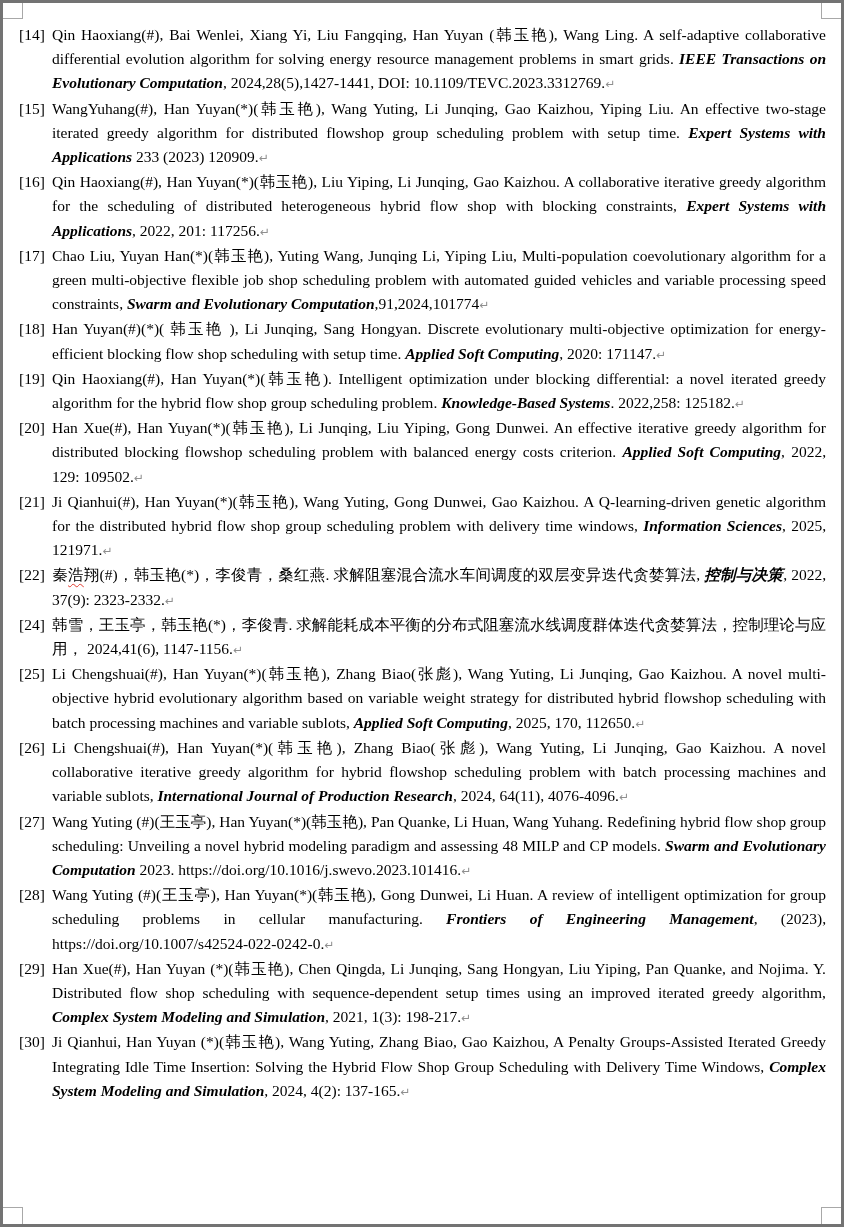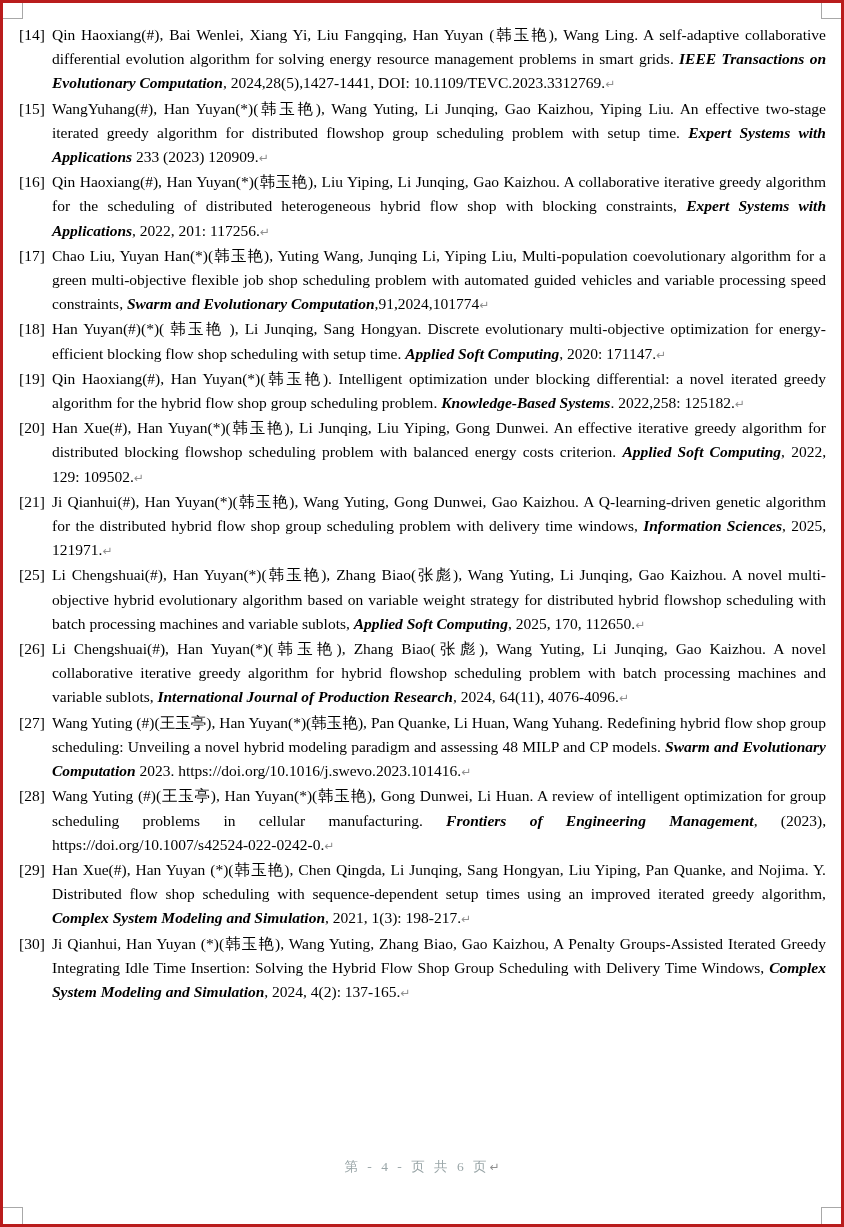--- a/index.html
+++ b/index.html
@@ -1,20 +1,20 @@
 <!DOCTYPE html>
 <html><head>
 <meta charset="utf-8">
 <style>
   html,body { margin:0; padding:0; background:#ffffff; }
   .page {
     position:relative;
     width:844px; height:1227px;
     box-sizing:border-box;
-    border:3px solid #b91c1c;
+    border:3px solid #737373;
     background:#ffffff;
     font-family:"Liberation Serif","DejaVu Serif",serif;
     color:#000000;
     overflow:hidden;
   }
   .corner {
     position:absolute;
     width:21px; height:17px;
     border:1px solid #a8a8a8;
     background:#ffffff;
@@ -69,24 +69,23 @@
 
   <div class="content">
       <div class="ref"><span class="num">[14]</span><span class="seg-n">Qin Haoxiang(#), Bai Wenlei, Xiang Yi, Liu Fangqing, Han Yuyan (韩玉艳), Wang Ling. A self-adaptive collaborative differential evolution algorithm for solving energy resource management problems in smart grids. </span><span class="seg-j">IEEE Transactions on Evolutionary Computation</span><span class="seg-n">, 2024,28(5),1427-1441, DOI: 10.1109/TEVC.2023.3312769.</span><span class="pmark">↵</span></div>
       <div class="ref"><span class="num">[15]</span><span class="seg-n">WangYuhang(#), Han Yuyan(*)(韩玉艳), Wang Yuting, Li Junqing, Gao Kaizhou, Yiping Liu. An effective two-stage iterated greedy algorithm for distributed flowshop group scheduling problem with setup time. </span><span class="seg-j">Expert Systems with Applications</span><span class="seg-n"> 233 (2023) 120909.</span><span class="pmark">↵</span></div>
       <div class="ref"><span class="num">[16]</span><span class="seg-n">Qin Haoxiang(#), Han Yuyan(*)(韩玉艳), Liu Yiping, Li Junqing, Gao Kaizhou. A collaborative iterative greedy algorithm for the scheduling of distributed heterogeneous hybrid flow shop with blocking constraints, </span><span class="seg-j">Expert Systems with Applications</span><span class="seg-n">, 2022, 201: 117256.</span><span class="pmark">↵</span></div>
       <div class="ref"><span class="num">[17]</span><span class="seg-n">Chao Liu, Yuyan Han(*)(韩玉艳), Yuting Wang, Junqing Li, Yiping Liu, Multi-population coevolutionary algorithm for a green multi-objective flexible job shop scheduling problem with automated guided vehicles and variable processing speed constraints, </span><span class="seg-j">Swarm and Evolutionary Computation</span><span class="seg-n">,91,2024,101774</span><span class="pmark">↵</span></div>
       <div class="ref"><span class="num">[18]</span><span class="seg-n">Han Yuyan(#)(*)( 韩玉艳 ), Li Junqing, Sang Hongyan. Discrete evolutionary multi-objective optimization for energy-efficient blocking flow shop scheduling with setup time. </span><span class="seg-j">Applied Soft Computing</span><span class="seg-n">, 2020: 171147.</span><span class="pmark">↵</span></div>
       <div class="ref"><span class="num">[19]</span><span class="seg-n">Qin Haoxiang(#), Han Yuyan(*)(韩玉艳). Intelligent optimization under blocking differential: a novel iterated greedy algorithm for the hybrid flow shop group scheduling problem. </span><span class="seg-j">Knowledge-Based Systems</span><span class="seg-n">. 2022,258: 125182.</span><span class="pmark">↵</span></div>
       <div class="ref"><span class="num">[20]</span><span class="seg-n">Han Xue(#), Han Yuyan(*)(韩玉艳), Li Junqing, Liu Yiping, Gong Dunwei. An effective iterative greedy algorithm for distributed blocking flowshop scheduling problem with balanced energy costs criterion. </span><span class="seg-j">Applied Soft Computing</span><span class="seg-n">, 2022, 129: 109502.</span><span class="pmark">↵</span></div>
       <div class="ref"><span class="num">[21]</span><span class="seg-n">Ji Qianhui(#), Han Yuyan(*)(韩玉艳), Wang Yuting, Gong Dunwei, Gao Kaizhou. A Q-learning-driven genetic algorithm for the distributed hybrid flow shop group scheduling problem with delivery time windows, </span><span class="seg-j">Information Sciences</span><span class="seg-n">, 2025, 121971.</span><span class="pmark">↵</span></div>
+      <div class="ref"><span class="num">[22]</span><span class="seg-n">秦</span><span class="seg-sp">浩</span><span class="seg-n">翔(#)，韩玉艳(*)，李俊青，桑红燕. 求解阻塞混合流水车间调度的双层变异迭代贪婪算法, </span><span class="seg-j">控制与决策</span><span class="seg-n">, 2022, 37(9): 2323-2332.</span><span class="pmark">↵</span></div>
+      <div class="ref"><span class="num">[24]</span><span class="seg-n">韩雪，王玉亭，韩玉艳(*)，李俊青. 求解能耗成本平衡的分布式阻塞流水线调度群体迭代贪婪算法，控制理论与应用，  2024,41(6), 1147-1156.</span><span class="pmark">↵</span></div>
       <div class="ref"><span class="num">[25]</span><span class="seg-n">Li Chengshuai(#), Han Yuyan(*)(韩玉艳), Zhang Biao(张彪), Wang Yuting, Li Junqing, Gao Kaizhou. A novel multi-objective hybrid evolutionary algorithm based on variable weight strategy for distributed hybrid flowshop scheduling with batch processing machines and variable sublots, </span><span class="seg-j">Applied Soft Computing</span><span class="seg-n">, 2025, 170, 112650.</span><span class="pmark">↵</span></div>
       <div class="ref"><span class="num">[26]</span><span class="seg-n">Li Chengshuai(#), Han Yuyan(*)(韩玉艳), Zhang Biao(张彪), Wang Yuting, Li Junqing, Gao Kaizhou. A novel collaborative iterative greedy algorithm for hybrid flowshop scheduling problem with batch processing machines and variable sublots, </span><span class="seg-j">International Journal of Production Research</span><span class="seg-n">, 2024, 64(11), 4076-4096.</span><span class="pmark">↵</span></div>
       <div class="ref"><span class="num">[27]</span><span class="seg-n">Wang Yuting (#)(王玉亭), Han Yuyan(*)(韩玉艳), Pan Quanke, Li Huan, Wang Yuhang. Redefining hybrid flow shop group scheduling: Unveiling a novel hybrid modeling paradigm and assessing 48 MILP and CP models. </span><span class="seg-j">Swarm and Evolutionary Computation</span><span class="seg-n"> 2023. https://doi.org/10.1016/j.swevo.2023.101416.</span><span class="pmark">↵</span></div>
       <div class="ref"><span class="num">[28]</span><span class="seg-n">Wang Yuting (#)(王玉亭), Han Yuyan(*)(韩玉艳), Gong Dunwei, Li Huan. A review of intelligent optimization for group scheduling problems in cellular manufacturing. </span><span class="seg-j">Frontiers of Engineering Management</span><span class="seg-n">, (2023), https://doi.org/10.1007/s42524-022-0242-0.</span><span class="pmark">↵</span></div>
       <div class="ref"><span class="num">[29]</span><span class="seg-n">Han Xue(#), Han Yuyan (*)(韩玉艳), Chen Qingda, Li Junqing, Sang Hongyan, Liu Yiping, Pan Quanke, and Nojima. Y. Distributed flow shop scheduling with sequence-dependent setup times using an improved iterated greedy algorithm, </span><span class="seg-j">Complex System Modeling and Simulation</span><span class="seg-n">, 2021, 1(3): 198-217.</span><span class="pmark">↵</span></div>
       <div class="ref"><span class="num">[30]</span><span class="seg-n">Ji Qianhui, Han Yuyan (*)(韩玉艳), Wang Yuting, Zhang Biao, Gao Kaizhou, A Penalty Groups-Assisted Iterated Greedy Integrating Idle Time Insertion: Solving the Hybrid Flow Shop Group Scheduling with Delivery Time Windows, </span><span class="seg-j">Complex System Modeling and Simulation</span><span class="seg-n">, 2024, 4(2): 137-165.</span><span class="pmark">↵</span></div>
     </div>
 
-  <div class="footer">
-    <span>第 - 4 - 页 共 6 页</span><span class="pmark">↵</span>
-  </div>
 </div>
 
 </body></html>

